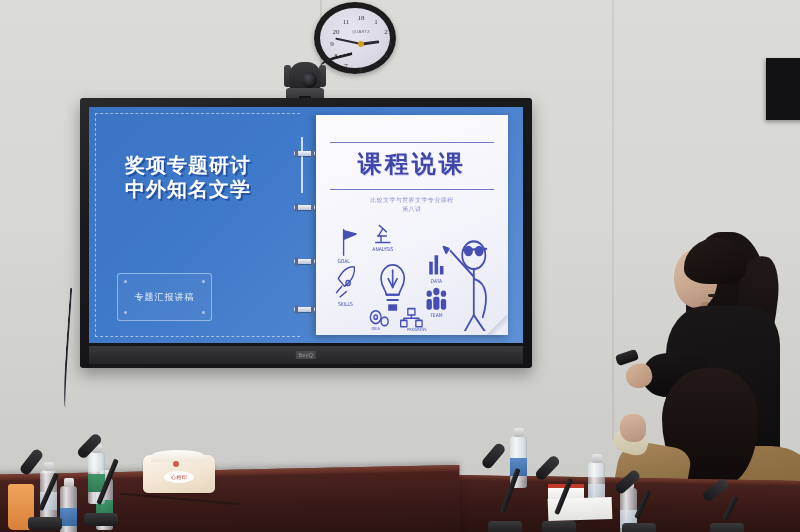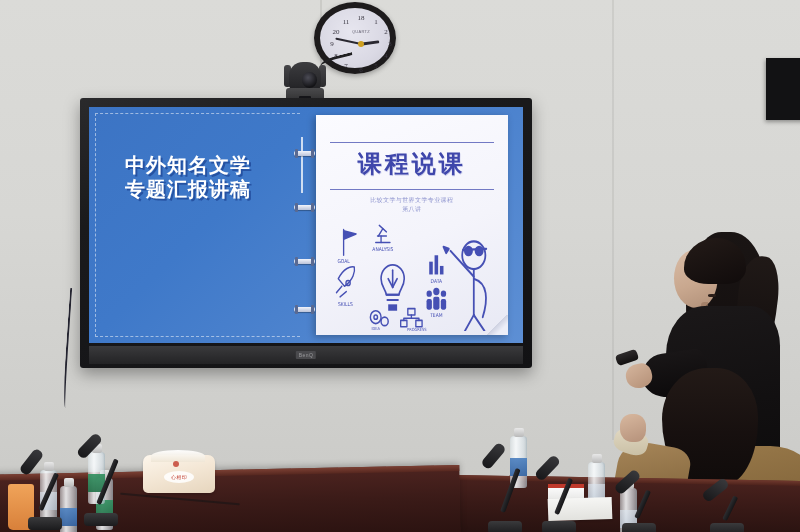--- a/index.html
+++ b/index.html
@@ -693,22 +693,29 @@
   <div class="display">
     <div class="display-bezel"></div>
     <div class="display-cable"></div>
 
     <div class="display-screen">
       <div class="slide">
 
         <div class="slide-left">
           <div class="slide-left-inner"></div>
           <div class="slide-title">
-            <span>中外知名文学</span>
-            <span class="ln2">专题汇报讲稿</span>
+            <span>奖项专题研讨</span>
+            <span class="ln2">中外知名文学</span>
+          </div>
+          <div class="slide-plaque">
+            <span class="dot tl"></span>
+            <span class="dot tr"></span>
+            <span class="dot bl"></span>
+            <span class="dot br"></span>
+            <span class="slide-plaque-text">专题汇报讲稿</span>
           </div>
         </div>
 
         <div class="slide-divider"></div>
 
         <div class="rings">
           <div class="ring r1"></div>
           <div class="ring r2"></div>
           <div class="ring r3"></div>
           <div class="ring r4"></div>

